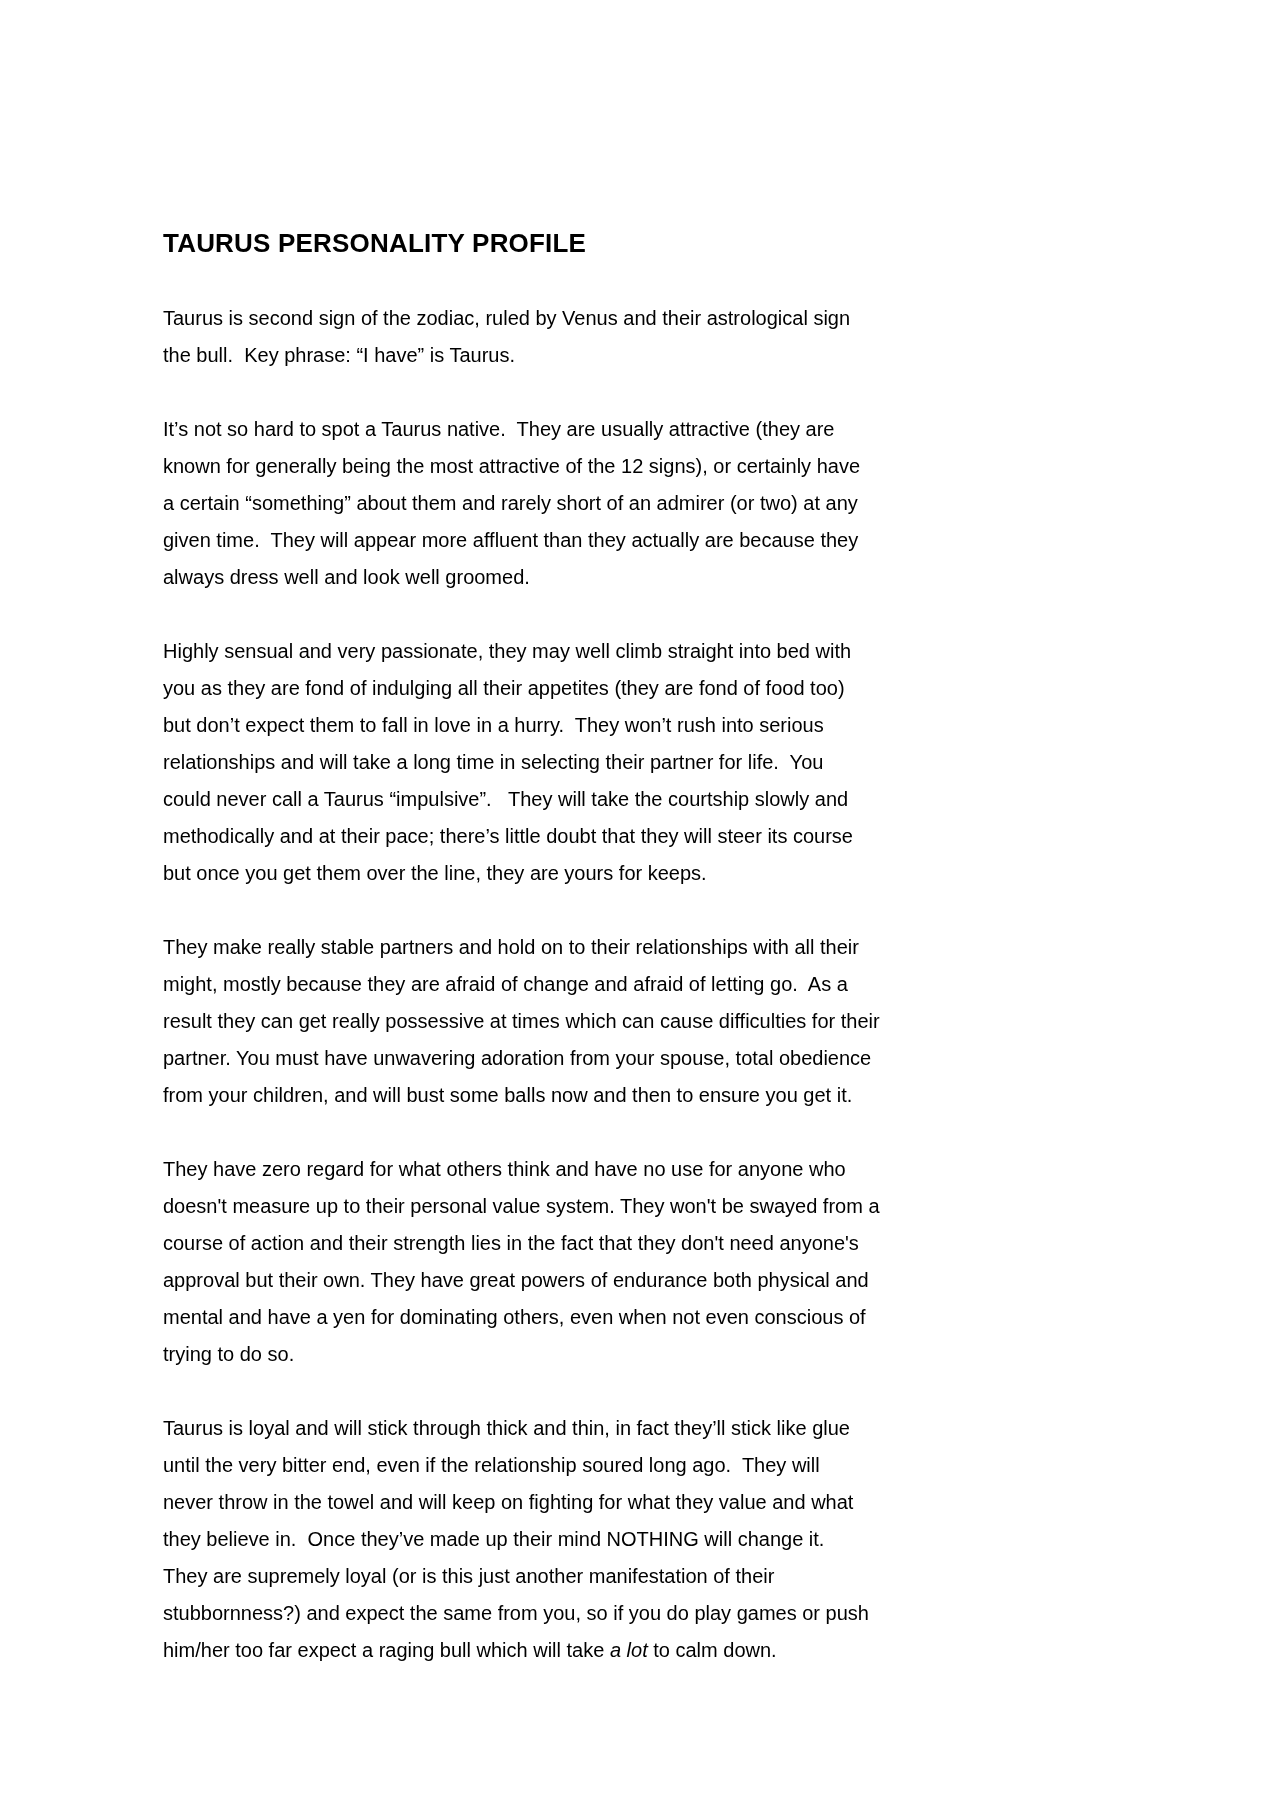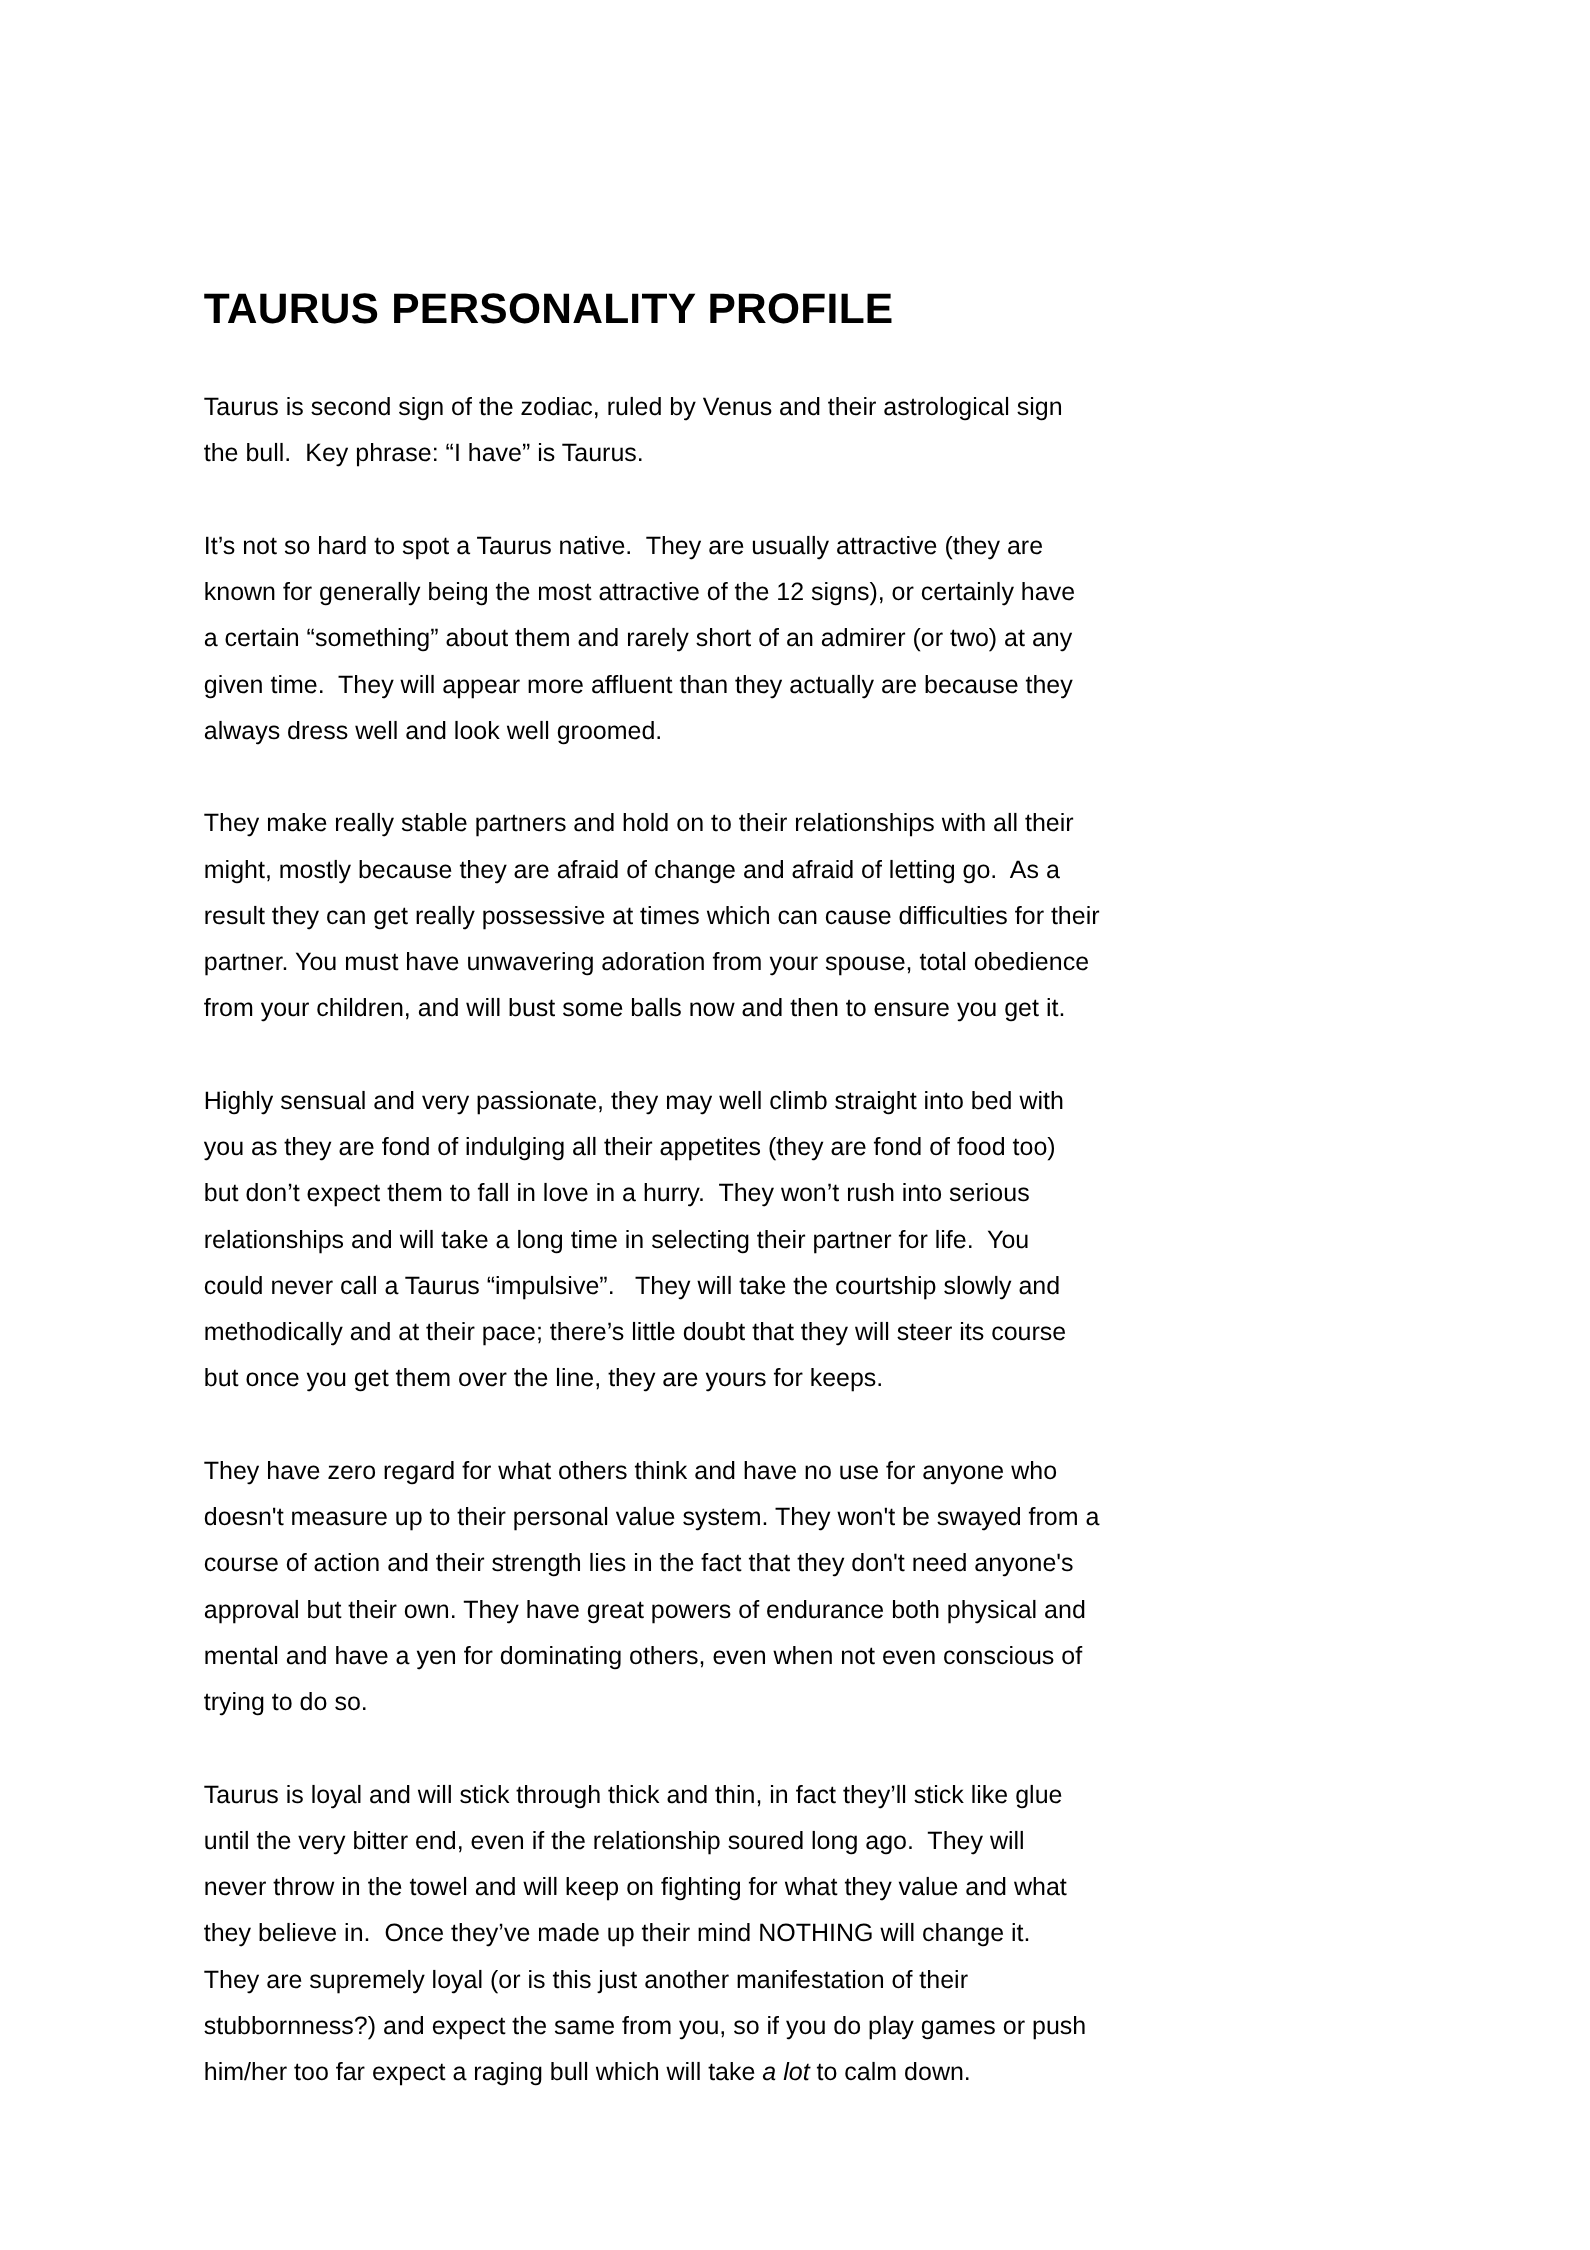--- a/index.html
+++ b/index.html
@@ -12,21 +12,21 @@
     width: 1272px;
     height: 1800px;
     background: #ffffff;
     box-sizing: border-box;
     padding: 228px 129px 0 163px;
     font-family: "Liberation Sans", "DejaVu Sans", sans-serif;
     color: #000000;
     overflow: hidden;
   }
   .doc-title {
-    font-size: 34px;
+    font-size: 26px;
     font-weight: bold;
     letter-spacing: 0.2px;
     margin: 0 0 41px 0;
     white-space: pre-wrap;
   }
   .doc-paragraph {
     font-size: 20px;
     line-height: 37px;
     margin: 0 0 37px 0;
     width: 980px;
@@ -44,33 +44,33 @@
 
   <p class="doc-paragraph">Taurus is second sign of the zodiac, ruled by Venus and their astrological sign
 the bull.  Key phrase: “I have” is Taurus.</p>
 
   <p class="doc-paragraph">It’s not so hard to spot a Taurus native.  They are usually attractive (they are
 known for generally being the most attractive of the 12 signs), or certainly have
 a certain “something” about them and rarely short of an admirer (or two) at any
 given time.  They will appear more affluent than they actually are because they
 always dress well and look well groomed.</p>
 
-  <p class="doc-paragraph">They make really stable partners and hold on to their relationships with all their
-might, mostly because they are afraid of change and afraid of letting go.  As a
-result they can get really possessive at times which can cause difficulties for their
-partner. You must have unwavering adoration from your spouse, total obedience
-from your children, and will bust some balls now and then to ensure you get it.</p>
-
   <p class="doc-paragraph">Highly sensual and very passionate, they may well climb straight into bed with
 you as they are fond of indulging all their appetites (they are fond of food too)
 but don’t expect them to fall in love in a hurry.  They won’t rush into serious
 relationships and will take a long time in selecting their partner for life.  You
 could never call a Taurus “impulsive”.   They will take the courtship slowly and
 methodically and at their pace; there’s little doubt that they will steer its course
 but once you get them over the line, they are yours for keeps.</p>
+
+  <p class="doc-paragraph">They make really stable partners and hold on to their relationships with all their
+might, mostly because they are afraid of change and afraid of letting go.  As a
+result they can get really possessive at times which can cause difficulties for their
+partner. You must have unwavering adoration from your spouse, total obedience
+from your children, and will bust some balls now and then to ensure you get it.</p>
 
   <p class="doc-paragraph">They have zero regard for what others think and have no use for anyone who
 doesn't measure up to their personal value system. They won't be swayed from a
 course of action and their strength lies in the fact that they don't need anyone's
 approval but their own. They have great powers of endurance both physical and
 mental and have a yen for dominating others, even when not even conscious of
 trying to do so.</p>
 
   <p class="doc-paragraph"><span>Taurus is loyal and will stick through thick and thin, in fact they’ll stick like glue
 until the very bitter end, even if the relationship soured long ago.  They will

